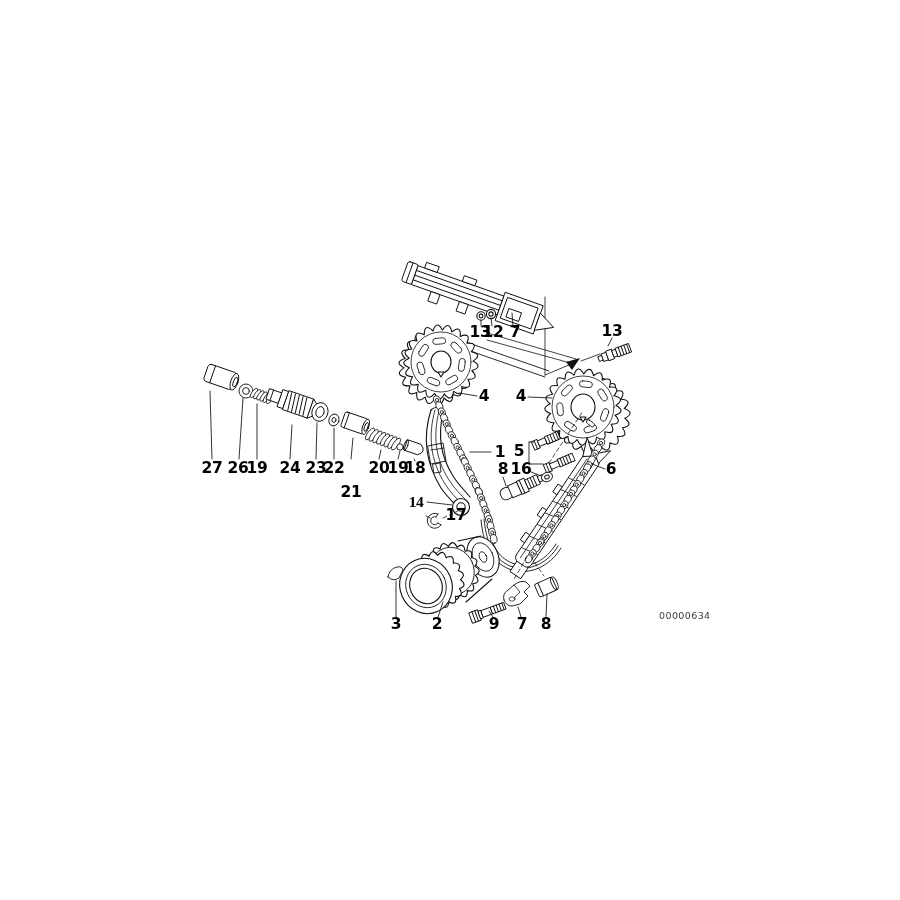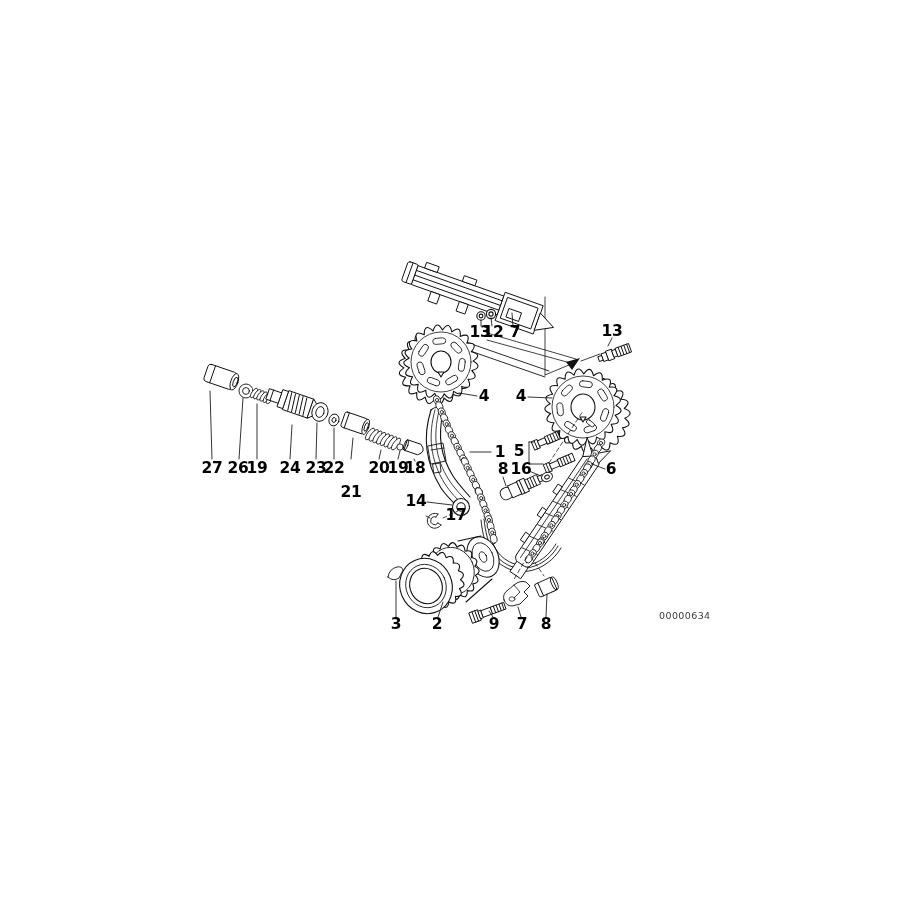--- a/index.html
+++ b/index.html
@@ -433,21 +433,21 @@
       <div class="callout" style="left: 521px; top: 397px;">4</div>
       <div class="callout" style="left: 519px; top: 452px;">5</div>
       <div class="callout" style="left: 611px; top: 470px;">6</div>
       <div class="callout" style="left: 522px; top: 625px;">7</div>
       <div class="callout" style="left: 546px; top: 625px;">8</div>
       <div class="callout" style="left: 494px; top: 625px;">9</div>
       <div class="callout" style="left: 515px; top: 333px;">7</div>
       <div class="callout" style="left: 612px; top: 332px;">13</div>
       <div class="callout" style="left: 493px; top: 333px;">12</div>
       <div class="callout" style="left: 480px; top: 333px;">13</div>
-      <div class="callout" style="left: 416px; top: 502px;">14</div>
+      <div class="callout" style="left: 416px; top: 502px; font-family: Liberation Serif, serif;">14</div>
       <div class="callout" style="left: 503px; top: 470px;">8</div>
       <div class="callout" style="left: 521px; top: 470px; text-align: center;">16</div>
       <div class="callout" style="left: 416px; top: 516px; margin-left: 40px;">17</div>
       <div class="callout" style="left: 415px; top: 469px;">18</div>
       <div class="callout" style="left: 398px; top: 469px;">19</div>
       <div class="callout" style="left: 379px; top: 469px;">20</div>
       <div class="callout" style="left: 351px; top: 469px; margin-top: 24px;">21</div>
       <div class="callout" style="left: 334px; top: 469px;">22</div>
       <div class="callout" style="left: 316px; top: 469px;">23</div>
       <div class="callout" style="left: 290px; top: 469px; text-align: center;">24</div>

